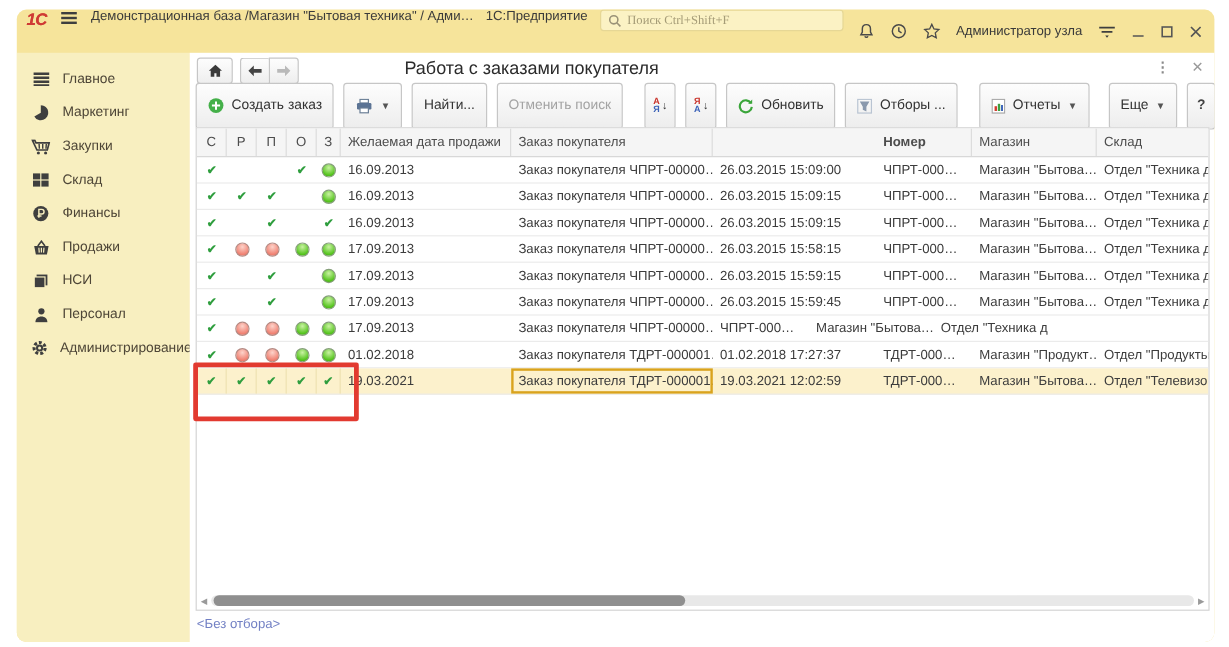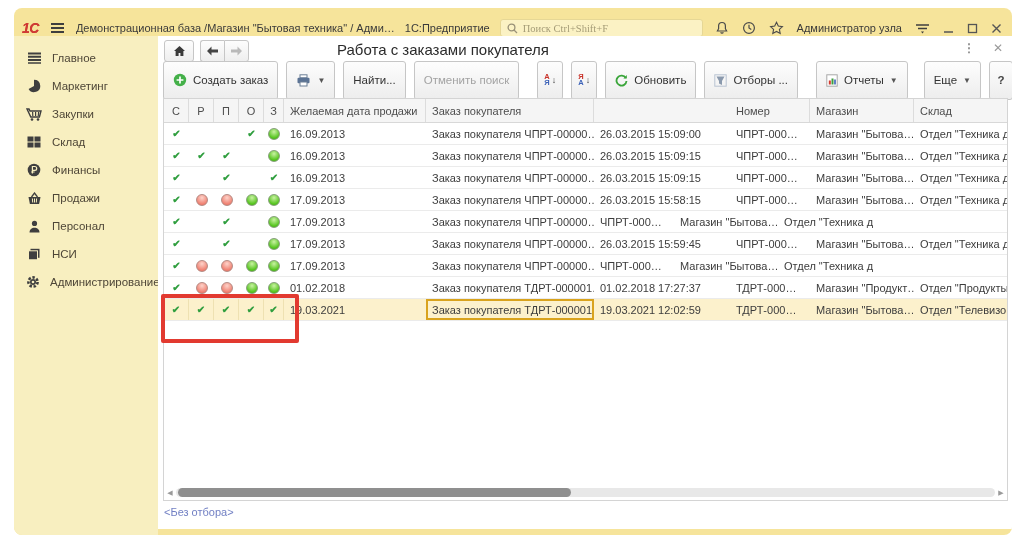--- a/index.html
+++ b/index.html
@@ -1,21 +1,21 @@
 <!DOCTYPE html>
 <html><head>
 <meta charset="utf-8">
 <style>
   html,body{margin:0;padding:0;}
   body{width:1024px;height:539px;background:#ffffff;font-family:"Liberation Sans",sans-serif;
        -webkit-font-smoothing:antialiased;position:relative;overflow:hidden;}
   .window{position:absolute;left:14px;top:8px;width:998px;height:527px;background:#f6e49b;
           border-radius:8px;overflow:hidden;}
   
-  .topbar{height:16px;display:flex;align-items:center;padding:12px 10px 0 6px;gap:10px;}
+  .topbar{height:36px;display:flex;padding:0 10px 0 6px;gap:10px;}
   .logo{color:#cf3a34;font-weight:bold;font-size:14px;letter-spacing:-0.5px;font-style:italic;
         text-shadow:0 0 0 #cf3a34;padding-left:2px;}
   .hamburger{display:inline-flex;flex-direction:column;gap:2px;cursor:pointer;padding:2px;}
   .hamburger i{display:block;width:13px;height:2px;background:#3e3e3e;}
   .tb-title{font-size:11px;color:#3a3a3a;white-space:nowrap;}
   .tb-app{font-size:11px;color:#3a3a3a;white-space:nowrap;}
   .searchbox{width:232px;height:16px;background:#fbf2c4;border:1px solid #e6d795;border-radius:3px;
              display:flex;align-items:center;gap:5px;padding:0 6px;font-family:Liberation Serif, serif;}
   .searchbox .ph{font-size:10.5px;color:#a59c77;white-space:nowrap;}
   .tb-icons{display:flex;align-items:center;gap:13px;margin-left:2px;}
@@ -204,35 +204,35 @@
                 <line x1="5.4" y1="6.5" x2="5.7" y2="10.5"></line>
                 <line x1="7.5" y1="6.5" x2="7.5" y2="10.5"></line>
                 <line x1="9.6" y1="6.5" x2="9.3" y2="10.5"></line>
               </g>
             </svg>
           </span>
           <span class="s-lab">Продажи</span>
         </div>
         <div class="side-item">
           <span class="s-ic">
+            <svg width="14" height="13" viewBox="0 0 14 13">
+              <rect x="3.5" y="0.8" width="9" height="9" fill="#3f3f3f"></rect>
+              <rect x="1.5" y="2.8" width="9" height="9" fill="#3f3f3f" stroke="#f8efc0" stroke-width="1"></rect>
+            </svg>
+          </span>
+          <span class="s-lab">НСИ</span>
+        </div>
+        <div class="side-item">
+          <span class="s-ic">
             <svg width="13" height="13" viewBox="0 0 13 13">
               <circle cx="6.5" cy="3.4" r="2.6" fill="#3f3f3f"></circle>
               <path d="M1.5 12.5c0-3 2.2-4.8 5-4.8s5 1.8 5 4.8z" fill="#3f3f3f"></path>
             </svg>
           </span>
           <span class="s-lab">Персонал</span>
-        </div>
-        <div class="side-item">
-          <span class="s-ic">
-            <svg width="14" height="13" viewBox="0 0 14 13">
-              <rect x="3.5" y="0.8" width="9" height="9" fill="#3f3f3f"></rect>
-              <rect x="1.5" y="2.8" width="9" height="9" fill="#3f3f3f" stroke="#f8efc0" stroke-width="1"></rect>
-            </svg>
-          </span>
-          <span class="s-lab">НСИ</span>
         </div>
         <div class="side-item">
           <span class="s-ic">
             <svg width="14" height="14" viewBox="0 0 14 14">
               <circle cx="7" cy="7" r="4.6" fill="none" stroke="#3f3f3f" stroke-width="2.6" stroke-dasharray="2.4 1.7"></circle>
               <circle cx="7" cy="7" r="3" fill="#3f3f3f"></circle>
               <circle cx="7" cy="7" r="1.3" fill="#f8efc0"></circle>
             </svg>
           </span>
           <span class="s-lab">Администрирование</span>
@@ -339,21 +339,21 @@
       <div class="tablewrap">
         <div class="thead" id="thead">
             <div class="th c-status" style="width: 25px;">С</div>
             <div class="th c-status" style="width: 25px;">Р</div>
             <div class="th c-status" style="width: 25px;">П</div>
             <div class="th c-status" style="width: 25px;">О</div>
             <div class="th c-status" style="width: 20px;">З</div>
             <div class="th" style="width: 142px;">Желаемая дата продажи</div>
             <div class="th" style="width: 168px;">Заказ покупателя</div>
             <div class="th" style="width: 136px; margin-top: 48px;">Дата</div>
-            <div class="th" style="width: 80px;">Номер</div>
+            <div class="th" style="width: 80px; font-weight: bold;">Номер</div>
             <div class="th" style="width: 104px;">Магазин</div>
             <div class="th" style="width: auto; flex: 1 1 0%; border-right: none;">Склад</div>
           </div>
         <div id="tbody">
             <div class="trow">
               <div class="td c-status" style="width: 25px;">
                 <span class="chk">✔</span>
               </div>
               <div class="td c-status" style="width: 25px;"></div>
               <div class="td c-status" style="width: 25px;"></div>
@@ -440,20 +440,21 @@
               <div class="td c-status" style="width: 25px;"></div>
               <div class="td c-status" style="width: 25px;">
                 <span class="chk">✔</span>
               </div>
               <div class="td c-status" style="width: 25px;"></div>
               <div class="td c-status" style="width: 20px;">
                 <span class="circle green"></span>
               </div>
               <div class="td" style="width: 142px;">17.09.2013</div>
               <div class="td" style="width: 168px;">Заказ покупателя ЧПРТ-00000…</div>
+              <div class="td" style="width: 136px;">26.03.2015 15:59:15</div>
               <div class="td" style="width: 80px;">ЧПРТ-000…</div>
               <div class="td" style="width: 104px;">Магазин "Бытова…</div>
               <div class="td" style="width: auto; flex: 1 1 0%;">Отдел "Техника д</div>
             </div>
             <div class="trow">
               <div class="td c-status" style="width: 25px;">
                 <span class="chk">✔</span>
               </div>
               <div class="td c-status" style="width: 25px;"></div>
               <div class="td c-status" style="width: 25px;">

